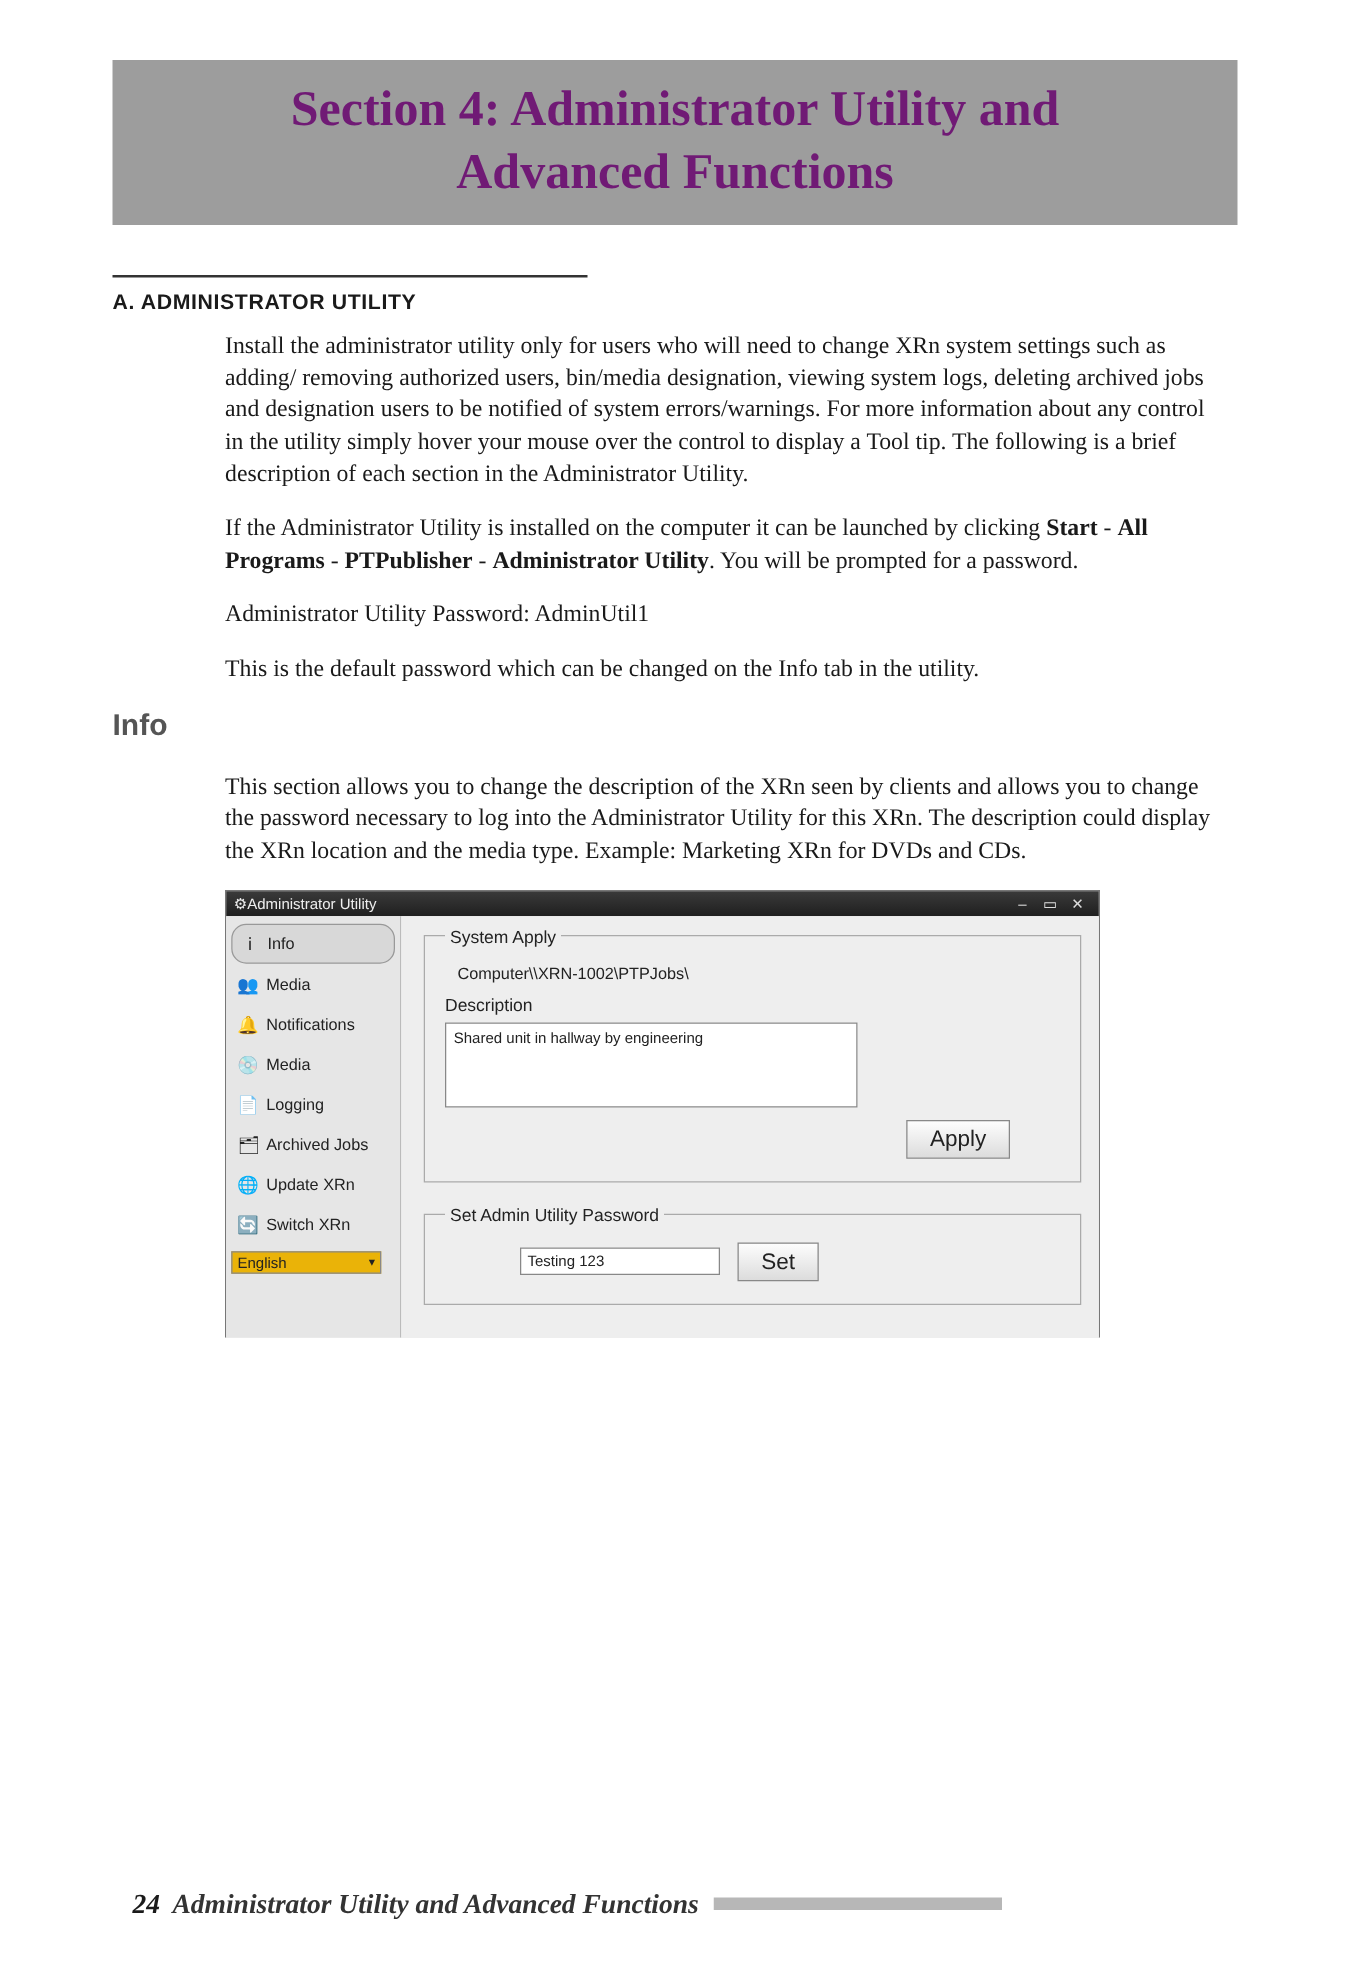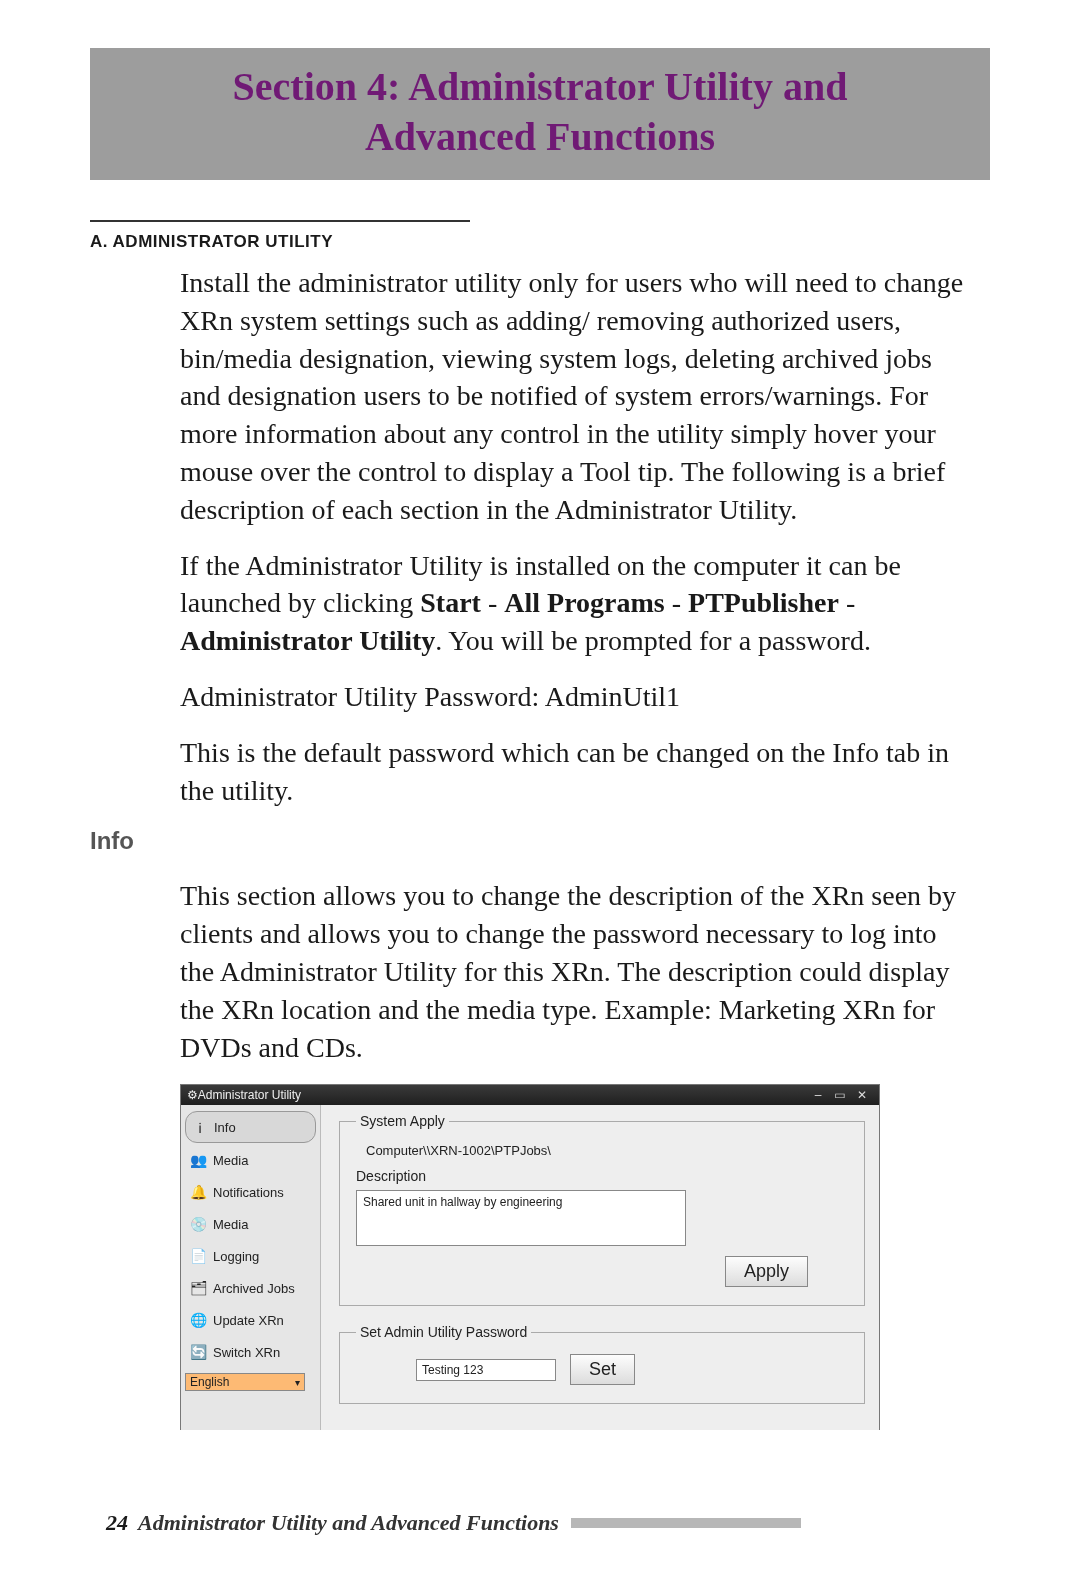--- a/index.html
+++ b/index.html
@@ -30,21 +30,21 @@
   h2.sec-head {
     font-family: Arial, Helvetica, sans-serif;
     font-weight: 900;
     font-size: 17px;
     letter-spacing: 0.5px;
     margin-bottom: 12px;
   }
   .body-text {
     margin-left: 90px;
     margin-right: 14px;
-    font-size: 28px;
+    font-size: 19px;
     line-height: 1.35;
   }
   .body-text p { margin-bottom: 18px; }
   h3.subhead {
     font-family: Arial, Helvetica, sans-serif;
     font-weight: 900;
     font-size: 24px;
     color: #555;
     margin: 10px 0 22px 0;
   }
@@ -88,50 +88,50 @@
     border:1px solid #999;
     border-radius:12px;
   }
   .sb-item .ico {
     width:20px;height:20px;margin-right:4px;
     display:inline-flex;align-items:center;justify-content:center;
     font-size:14px;
   }
   .lang-dd {
     margin-top:6px; width:120px;
-    border:1px solid #888; background:#fdba74;
+    border:1px solid #888; background:#eab308;
     display:flex; align-items:center;
     padding:1px 4px; font-size:12px;
   }
   .lang-dd .caret { margin-left:auto; font-size:10px;}
   .content { flex:1; padding:8px 14px 8px 18px; background:#eee;}
   .content h4 {
     font-family: Tahoma, Arial, sans-serif;
     font-size:18px; font-weight:normal; margin-bottom:12px;
   }
   fieldset {
     border:1px solid #aaa; padding:14px 16px 18px 16px;
     margin-bottom:18px; background:#eee;
   }
   fieldset legend { padding:0 4px; font-size:14px; }
   .desc-label { font-size:14px; margin:10px 0 6px 0;}
   .txtarea {
-    width: 330px; height:56px; background:#fff;
+    width: 330px; height:68px; background:#fff;
     border:1px solid #888; padding:4px 6px; font-size:12px;
     display:block;
   }
   .btn {
     border:1px solid #888; background:linear-gradient(#fdfdfd,#dcdcdc);
     padding:4px 18px; font-size:18px; cursor:pointer;
     display:inline-block;
   }
   .apply-row{ text-align:right; margin-top:10px; padding-right:40px;}
   .pw-row{display:flex;align-items:center;gap:14px;margin-left:60px;}
   .pw-input{
-    width:140px;border:1px solid #888;background:#fff;
+    width:160px;border:1px solid #888;background:#fff;
     padding:3px 5px;font-size:12px;
   }
   
   .footer {
     position:absolute; left:0; bottom:34px; width:100%;
     padding: 0 90px;
   }
   .footer-bar {
     display:flex; align-items:center;
   }

